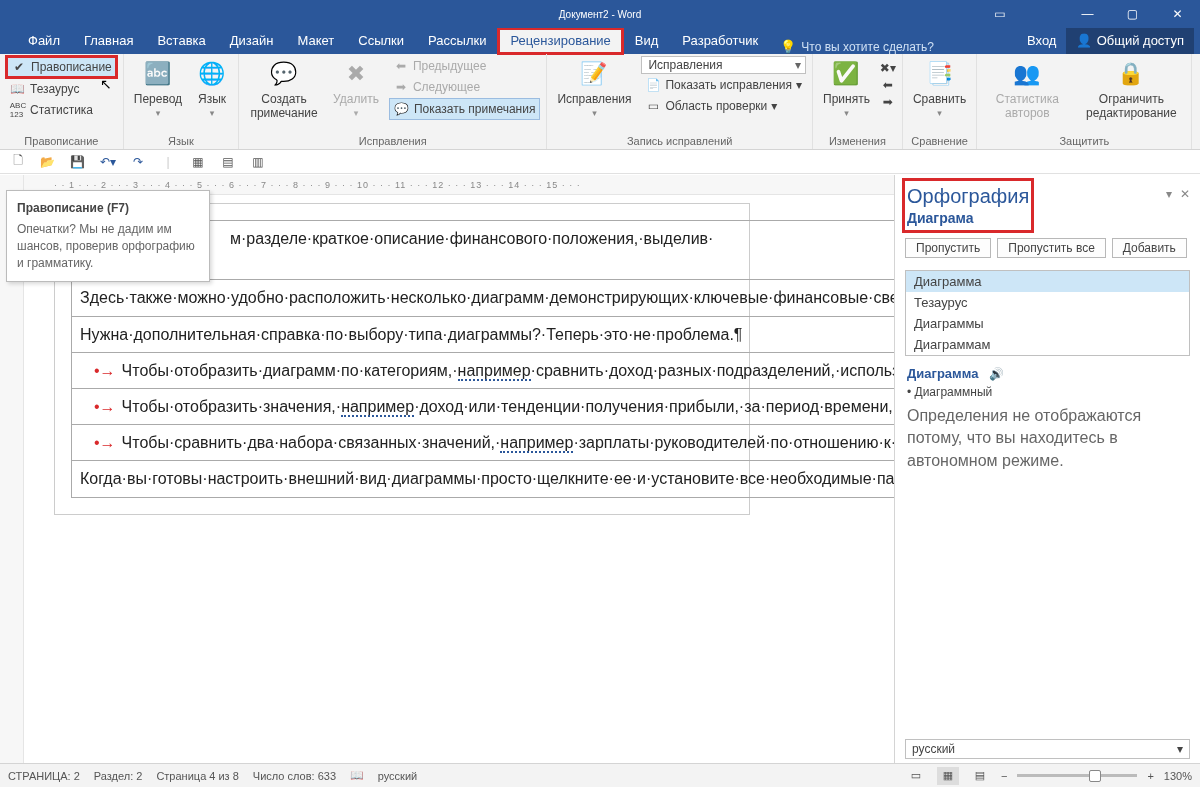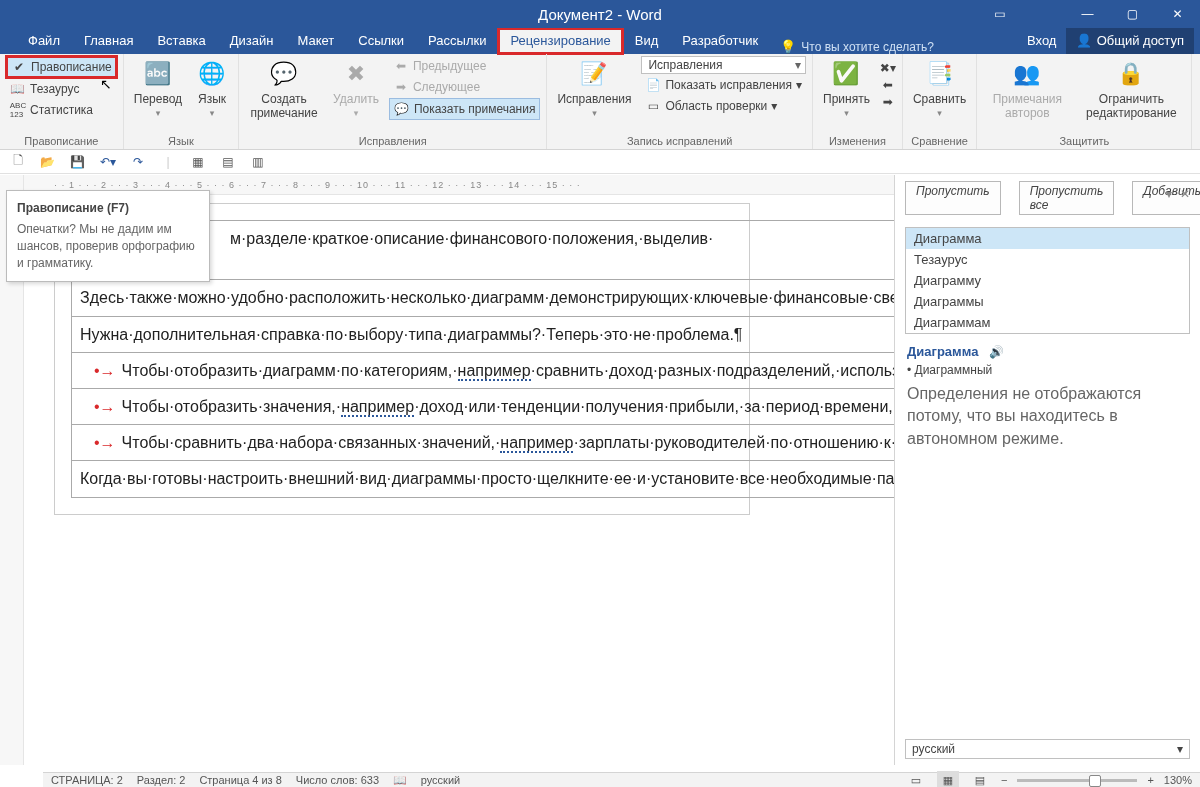--- a/index.html
+++ b/index.html
@@ -1,20 +1,20 @@
 <!DOCTYPE html>
 <html><head>
 <meta charset="utf-8">
 <style>
 * { box-sizing: border-box; margin: 0; padding: 0; font-family: "Segoe UI", Tahoma, sans-serif; }
 body { width: 1200px; height: 787px; background: #fff; overflow: hidden; font-size: 12px; color: #444; }
 
 
 .titlebar { height: 28px; background: #2b579a; color: #fff; display: flex; align-items: center; justify-content: center; position: relative; }
-.titlebar .title { font-size: 15px; }
+.titlebar .title { font-size: 10px; }
 .titlebar .wincontrols { position: absolute; right: 0; display: flex; }
 .titlebar .wincontrols div { width: 45px; height: 28px; display: flex; align-items: center; justify-content: center; font-size: 12px; }
 .titlebar .ribbon-display { position: absolute; right: 180px; width: 40px; height: 28px; display:flex; align-items:center; justify-content:center;}
 
 
 .tabbar { height: 26px; background: #2b579a; display: flex; align-items: flex-end; color: #fff; font-size: 13px; padding-left: 16px; }
 .tabbar .tab { padding: 0 12px; height: 26px; line-height: 26px; cursor: pointer; }
 .tabbar .tab.file { background: #2b579a; }
 .tabbar .tab.active { background: #f3f3f3; color: #2b579a; }
 .tabbar .tell-me { margin-left: 10px; display:flex; align-items:center; color: #cfe0f4; font-size: 12px;}
@@ -61,33 +61,33 @@
 .bullet-dot { color:#d9292b; margin-left:14px; }
 .err-blue { border-bottom: 2px dotted #2b579a; }
 
 
 .side-panel { width: 306px; border-left: 1px solid #d4d4d4; background: #fff; display: flex; flex-direction: column; position: relative;}
 .side-panel .sp-head { padding: 10px 12px 6px; }
 .side-panel .sp-title { font-size: 20px; color: #2b579a; font-weight: 400; }
 .side-panel .sp-sub { font-size: 14px; color: #2b579a; font-weight:600; margin-top:2px;}
 .side-panel .sp-headbox { outline: 3px solid #d9292b; padding: 4px 2px; margin: -4px -2px; display:inline-block;}
 .side-panel .sp-closers { position:absolute; top:12px; right:10px; display:flex; gap:8px; color:#888;}
-.side-panel .sp-btns { display: flex; gap: 18px; padding: 6px 10px; font-style: italic; }
+.side-panel .sp-btns { display: flex; gap: 6px; padding: 6px 10px; }
 .sp-btn { border: 1px solid #b8b8b8; background:#fdfdfd; padding: 2px 10px; font-size: 12px; cursor:pointer;}
 .sp-list { border: 1px solid #c0c0c0; margin: 6px 10px 0; }
 .sp-list .item { padding: 3px 8px; font-size: 13px; cursor:pointer;}
 .sp-list .item.sel { background: #cde6f7; }
 .sp-sec { padding: 10px 12px; }
 .sp-def-term { color:#2b579a; font-weight:600; font-size:13px;}
 .sp-def-bullet { font-size: 12px; margin-top:4px;}
 .sp-def-note { font-size: 16px; color:#666; margin-top:6px; line-height:1.4;}
 .sp-lang { position: absolute; bottom: 6px; left: 10px; right: 10px; border:1px solid #c0c0c0; padding:2px 6px; font-size:12px; display:flex; justify-content:space-between; background:#fff;}
 
 
-.statusbar { position: absolute; bottom: 0; left: 0; right: 0; height: 15px; background: #f3f3f3; border-top: 1px solid #d4d4d4; display: flex; align-items: center; font-size: 11px; color: #555; padding: 0 8px; gap: 14px; margin-left: 43px;}
+.statusbar { position: absolute; bottom: 0; left: 0; right: 0; height: 24px; background: #f3f3f3; border-top: 1px solid #d4d4d4; display: flex; align-items: center; font-size: 11px; color: #555; padding: 0 8px; gap: 14px;}
 .statusbar .right { margin-left:auto; display:flex; align-items:center; gap:10px;}
 .statusbar .viewbtn { width:22px; height:18px; display:flex; align-items:center; justify-content:center; }
 .statusbar .viewbtn.active { background:#ddd; }
 .zoom-slider { width:120px; height:3px; background:#bbb; position:relative;}
 .zoom-slider::before { content:""; position:absolute; left:60%; top:-4px; width:10px; height:10px; background:#fff; border:1px solid #888; border-radius:2px;}
 
 .cursor-arrow { position:absolute; left:100px; top:76px; pointer-events:none; font-size:14px; color:#000; z-index:60; }
 </style>
 </head>
 <body>
@@ -232,21 +232,21 @@
           <span style="font-size:9px;color:#888;">▾</span>
         </div>
     </div>
     <div class="label">Сравнение</div>
   </div>
 
   <div class="ribbon-group">
     <div class="controls">
       <div class="rbtn-big" style="color:#aaa;">
           <div class="icon">👥</div>
-          <span style="max-width:80px;">Примечания авторов</span>
+          <span style="max-width:80px;">Статистика авторов</span>
         </div>
       <div class="rbtn-big">
           <div class="icon">🔒</div>
           <span style="max-width:100px;">Ограничить редактирование</span>
         </div>
     </div>
     <div class="label">Защитить</div>
   </div>
 </div>
 
@@ -321,29 +321,34 @@
           </table>
       </div>
     </div>
   </div>
 
   <div class="side-panel">
     <div class="sp-closers">
         <span>▾</span>
         <span>✕</span>
       </div>
+    <div class="sp-head">
+      <div class="sp-headbox">
+        <div class="sp-title">Орфография</div>
+        <div class="sp-sub">Диаграма</div>
+      </div>
+    </div>
     <div class="sp-btns">
       <div class="sp-btn">Пропустить</div>
       <div class="sp-btn">Пропустить все</div>
       <div class="sp-btn">Добавить</div>
     </div>
     <div class="sp-list">
       <div class="item sel">Диаграмма</div>
       <div class="item">Тезаурус</div>
-      <div class="item">Диаграмму</div>
       <div class="item">Диаграммы</div>
       <div class="item">Диаграммам</div>
     </div>
     <div class="sp-sec">
       <span class="sp-def-term">Диаграмма</span>
       <span style="color:#888;margin-left:8px;">🔊</span>
       <div class="sp-def-bullet">• Диаграммный</div>
       <div class="sp-def-note">Определения не отображаются потому, что вы находитесь в автономном режиме.</div>
     </div>
     <div class="sp-lang">

